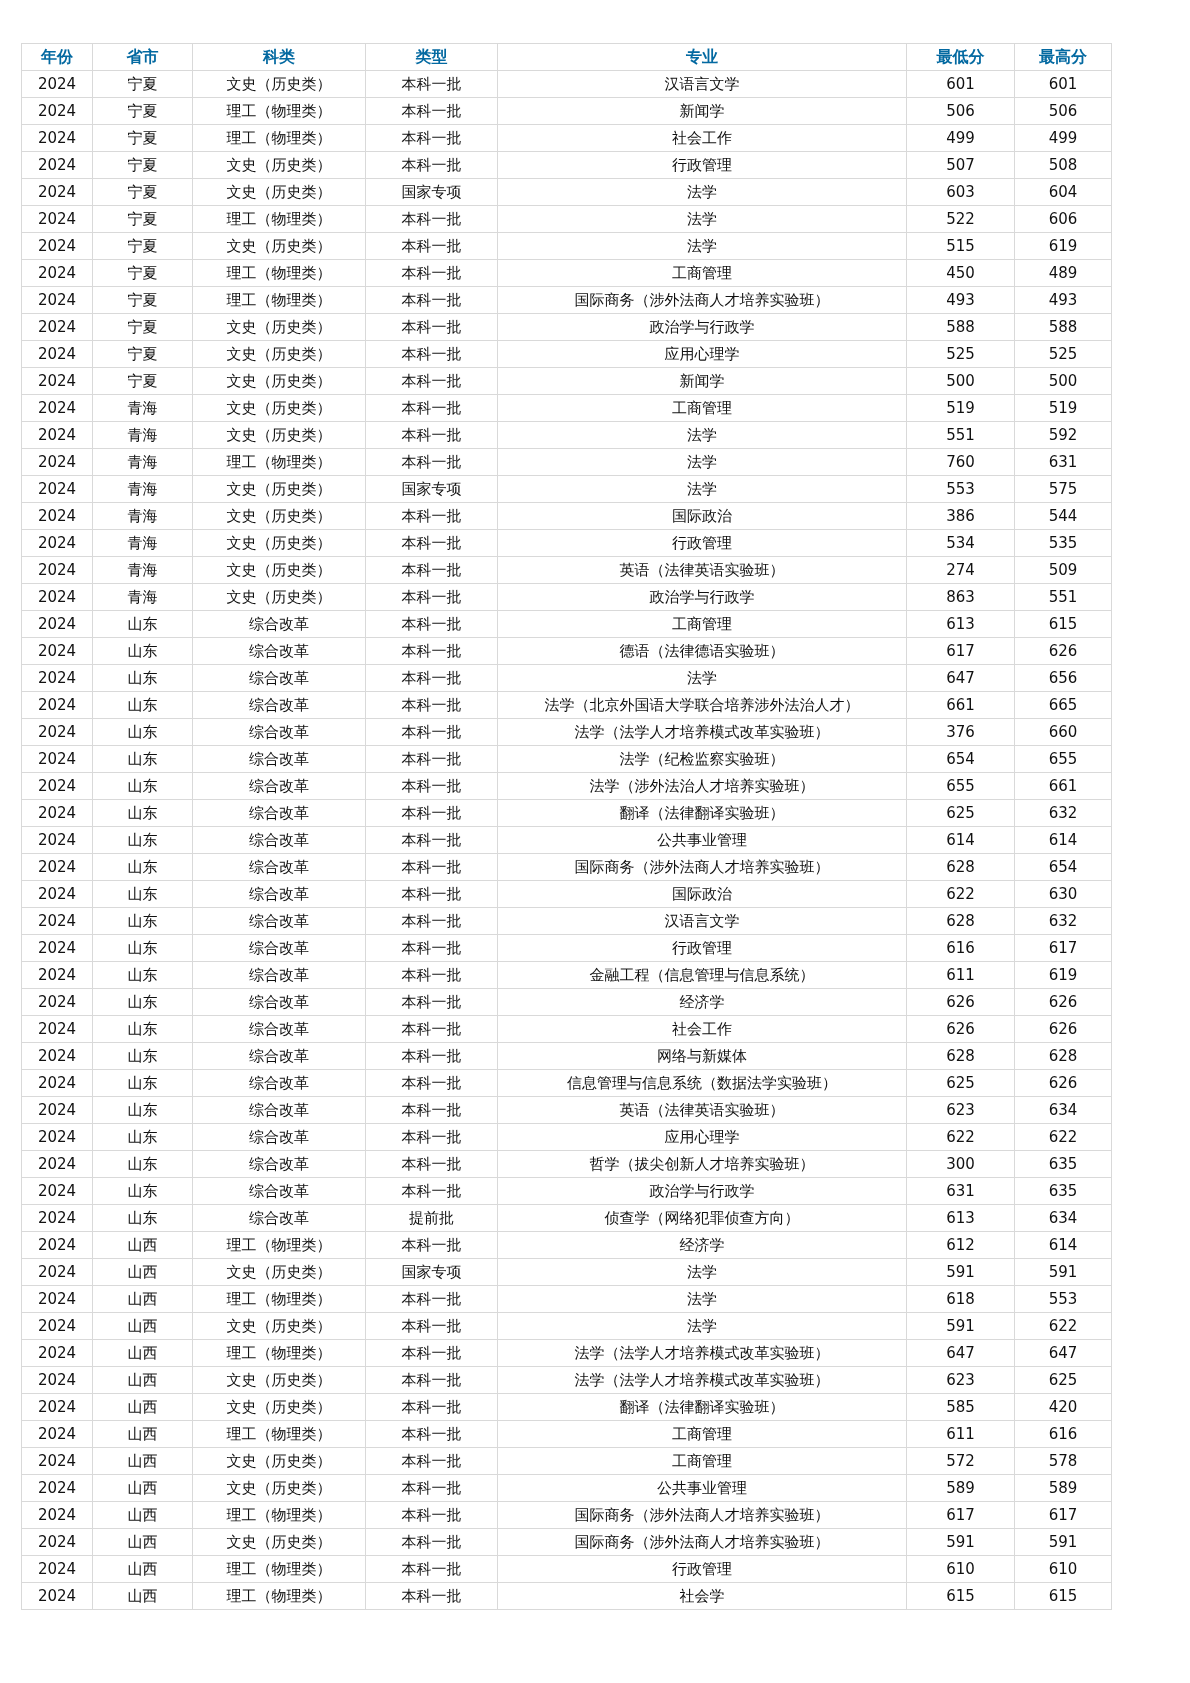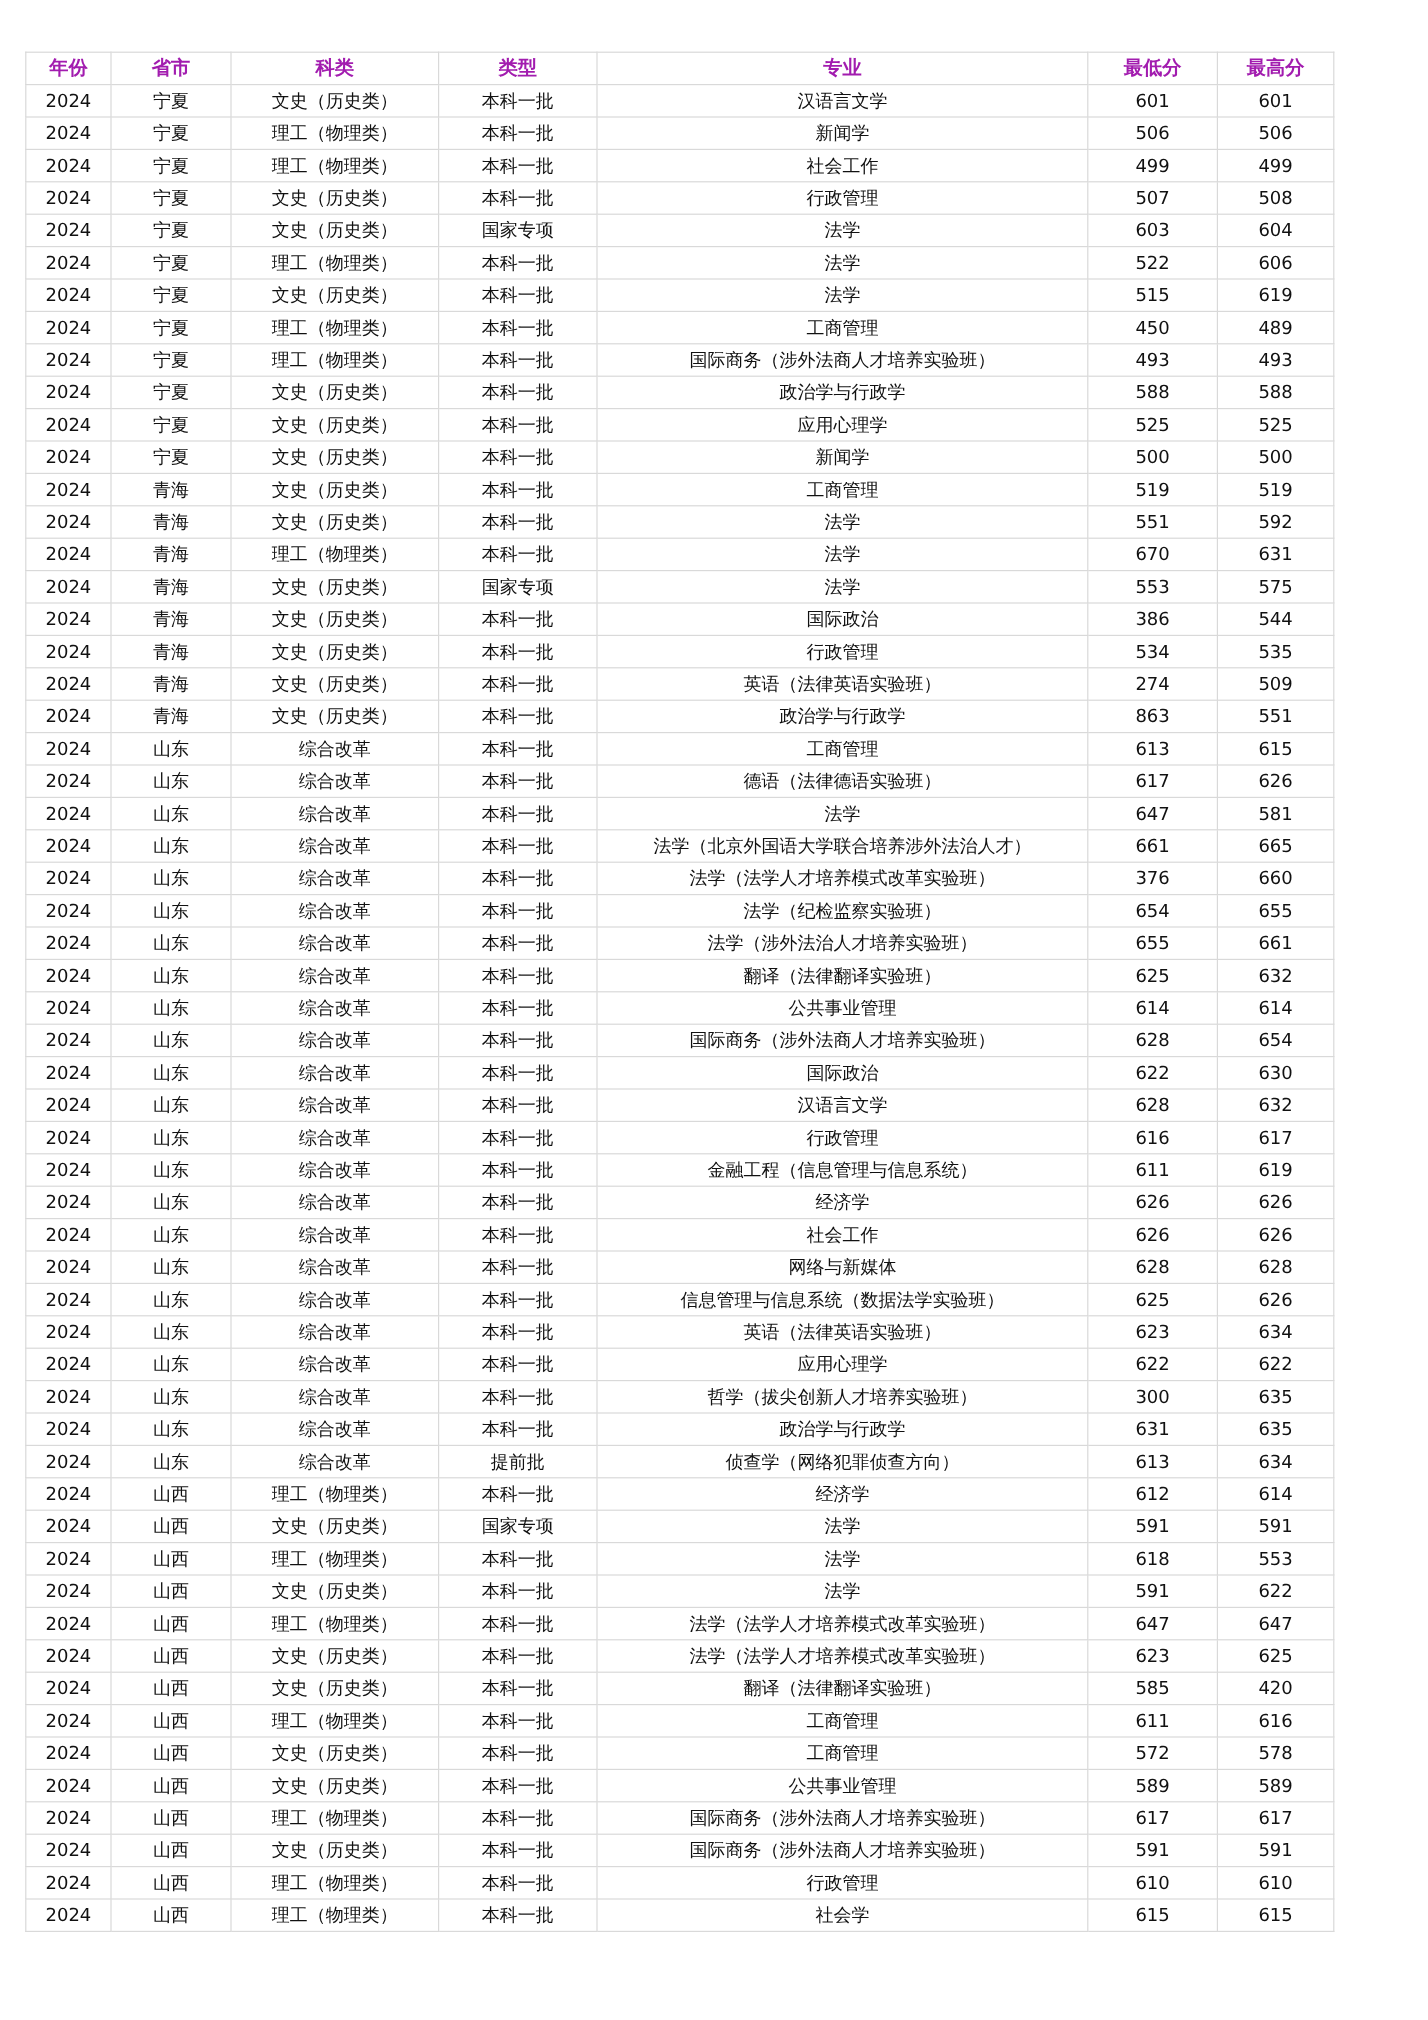--- a/index.html
+++ b/index.html
@@ -3,21 +3,21 @@
 <meta charset="utf-8">
 <style>
   html, body { margin: 0; padding: 0; background: #ffffff; }
   body { width: 1190px; height: 1683px; position: relative; overflow: hidden;
          font-family: "DejaVu Sans", "Liberation Sans", sans-serif; }
   table.scores { position: absolute; left: 21px; top: 43px; width: 1090px;
          border-collapse: collapse; table-layout: fixed; }
   table.scores th, table.scores td {
          border: 1px solid #d9d9d9; height: 26px; padding: 0; text-align: center;
          font-size: 15px; line-height: 26px; white-space: nowrap; overflow: hidden; color: #111; }
-  table.scores th { color: #a21caf; font-weight: bold; font-size: 16px; }
+  table.scores th { color: #0369a1; font-weight: bold; font-size: 16px; }
 </style>
 </head>
 <body>
 
 <table class="scores">
   <colgroup>
     <col style="width:71px">
       <col style="width:100px">
       <col style="width:173px">
       <col style="width:132px">
@@ -162,21 +162,21 @@
         <td>法学</td>
         <td>551</td>
         <td>592</td>
       </tr>
       <tr>
         <td>2024</td>
         <td>青海</td>
         <td>理工（物理类）</td>
         <td>本科一批</td>
         <td>法学</td>
-        <td>670</td>
+        <td>760</td>
         <td>631</td>
       </tr>
       <tr>
         <td>2024</td>
         <td>青海</td>
         <td>文史（历史类）</td>
         <td>国家专项</td>
         <td>法学</td>
         <td>553</td>
         <td>575</td>
@@ -235,21 +235,21 @@
         <td>617</td>
         <td>626</td>
       </tr>
       <tr>
         <td>2024</td>
         <td>山东</td>
         <td>综合改革</td>
         <td>本科一批</td>
         <td>法学</td>
         <td>647</td>
-        <td>581</td>
+        <td>656</td>
       </tr>
       <tr>
         <td>2024</td>
         <td>山东</td>
         <td>综合改革</td>
         <td>本科一批</td>
         <td>法学（北京外国语大学联合培养涉外法治人才）</td>
         <td>661</td>
         <td>665</td>
       </tr>

